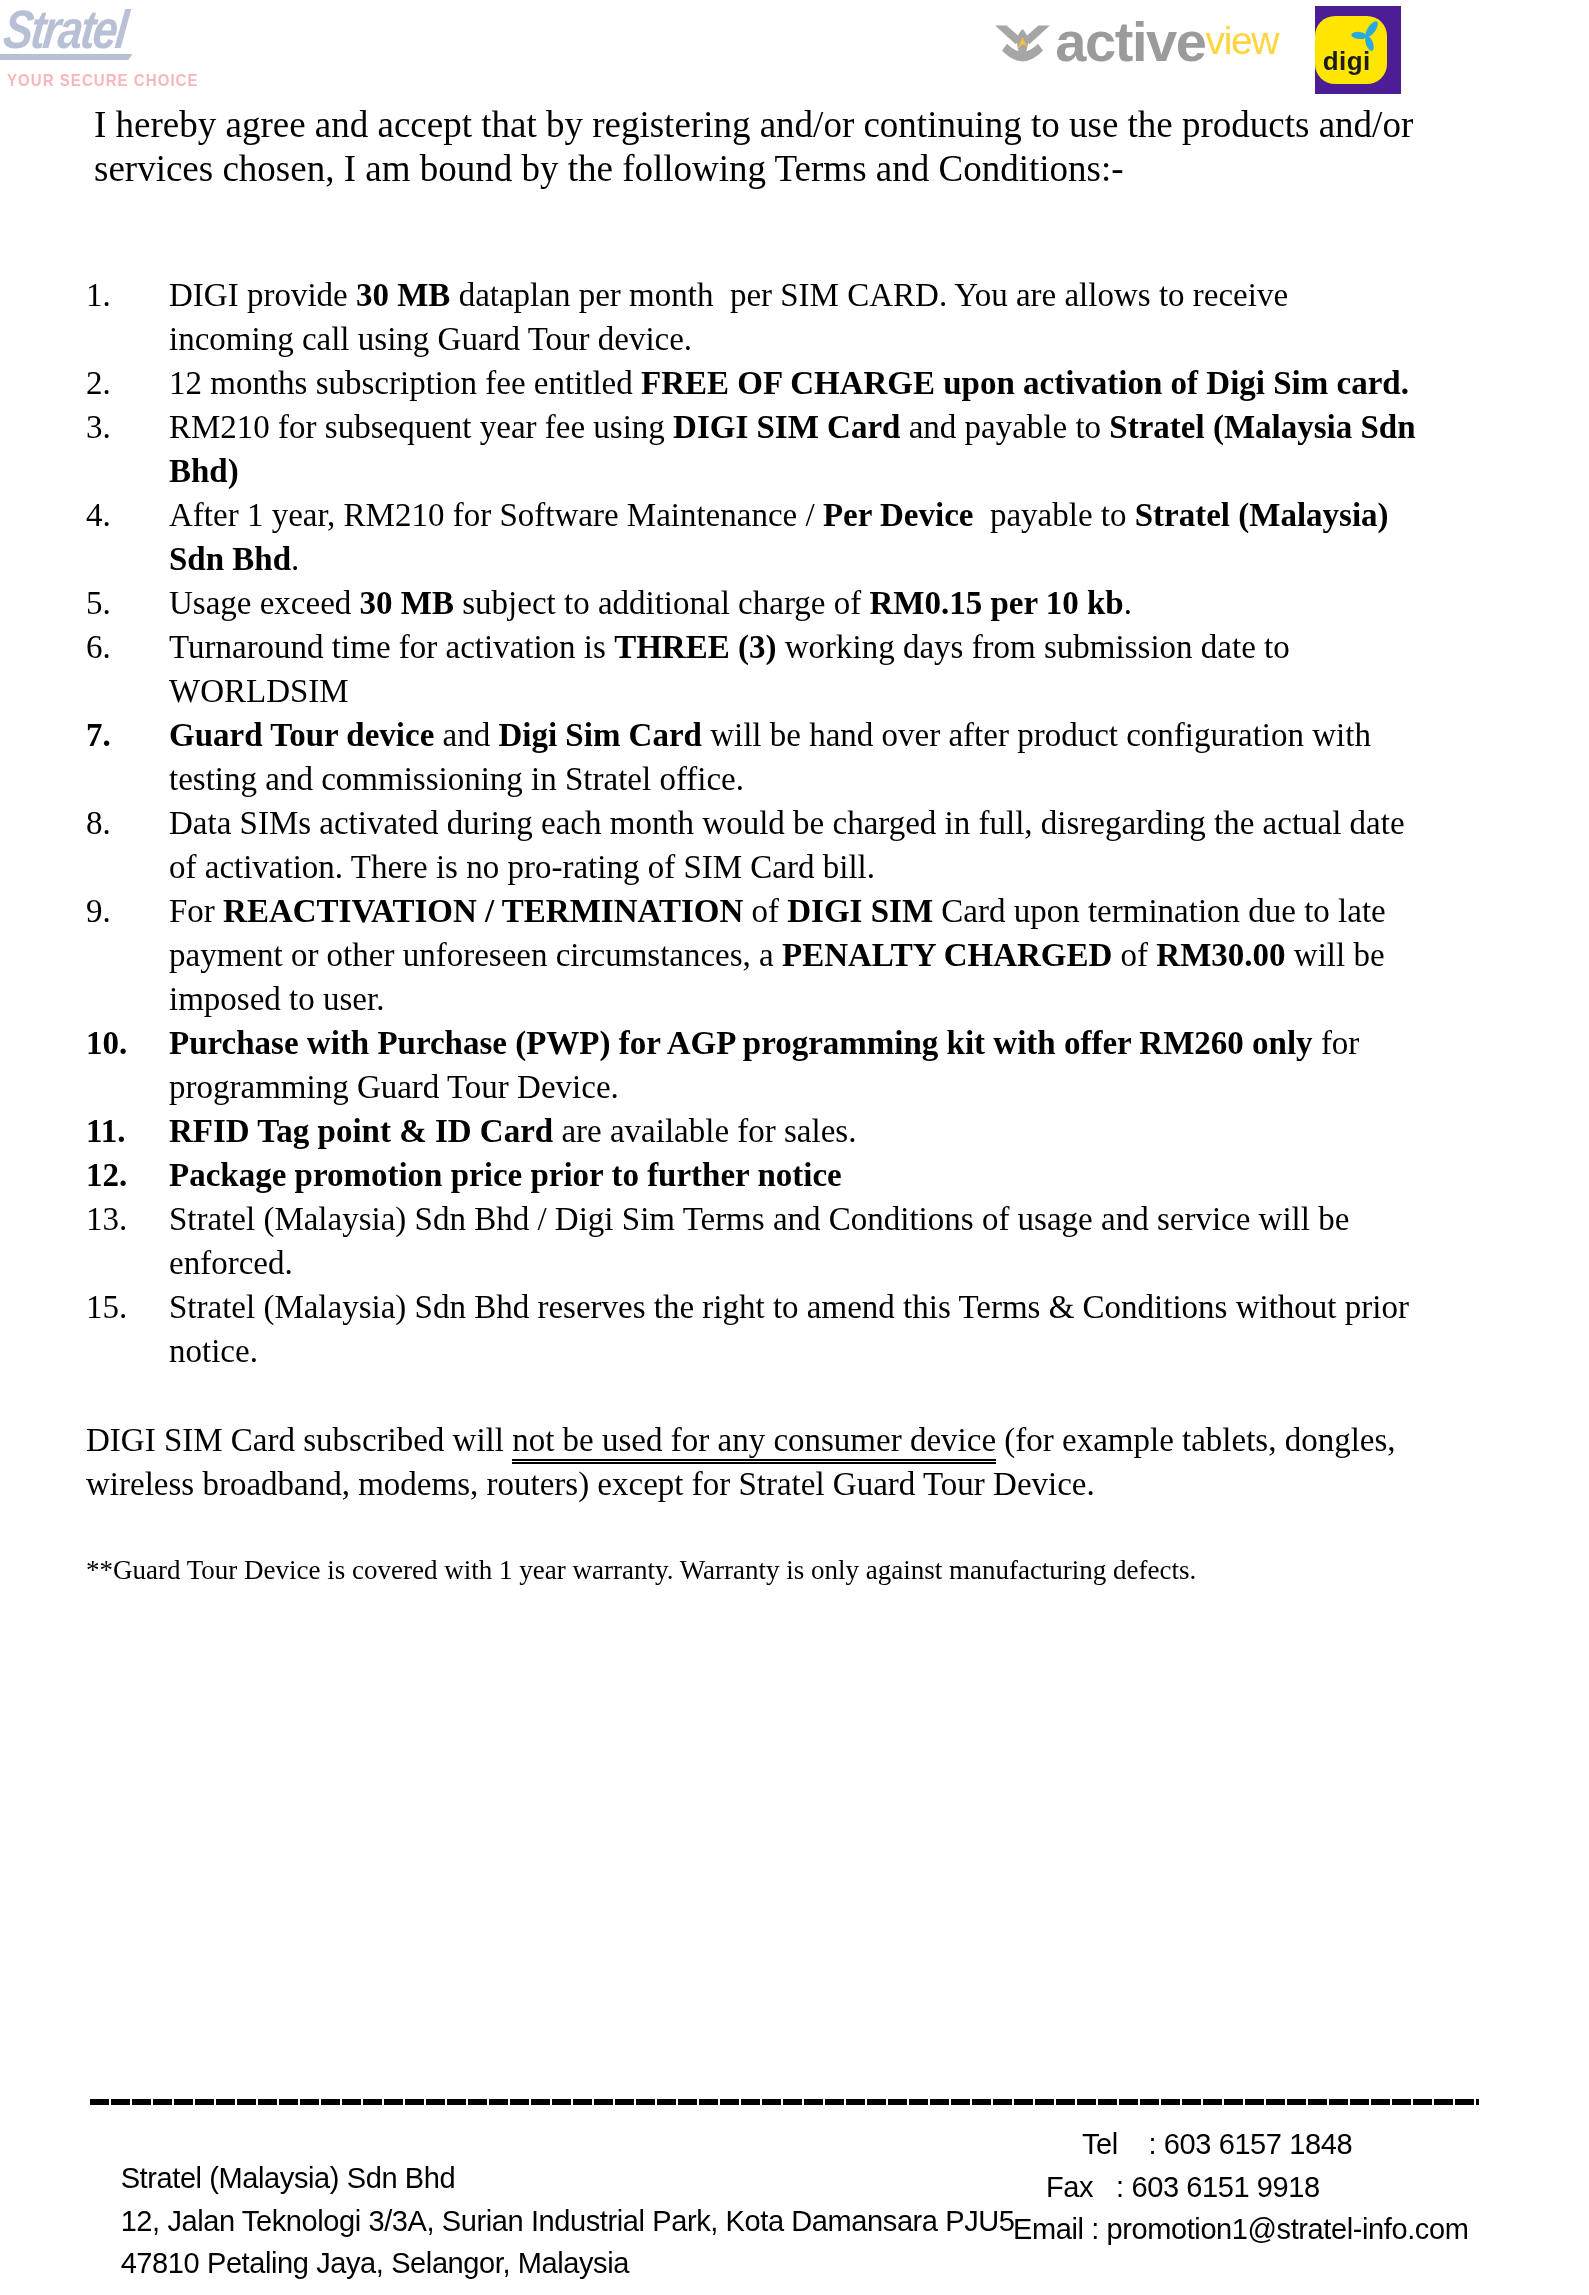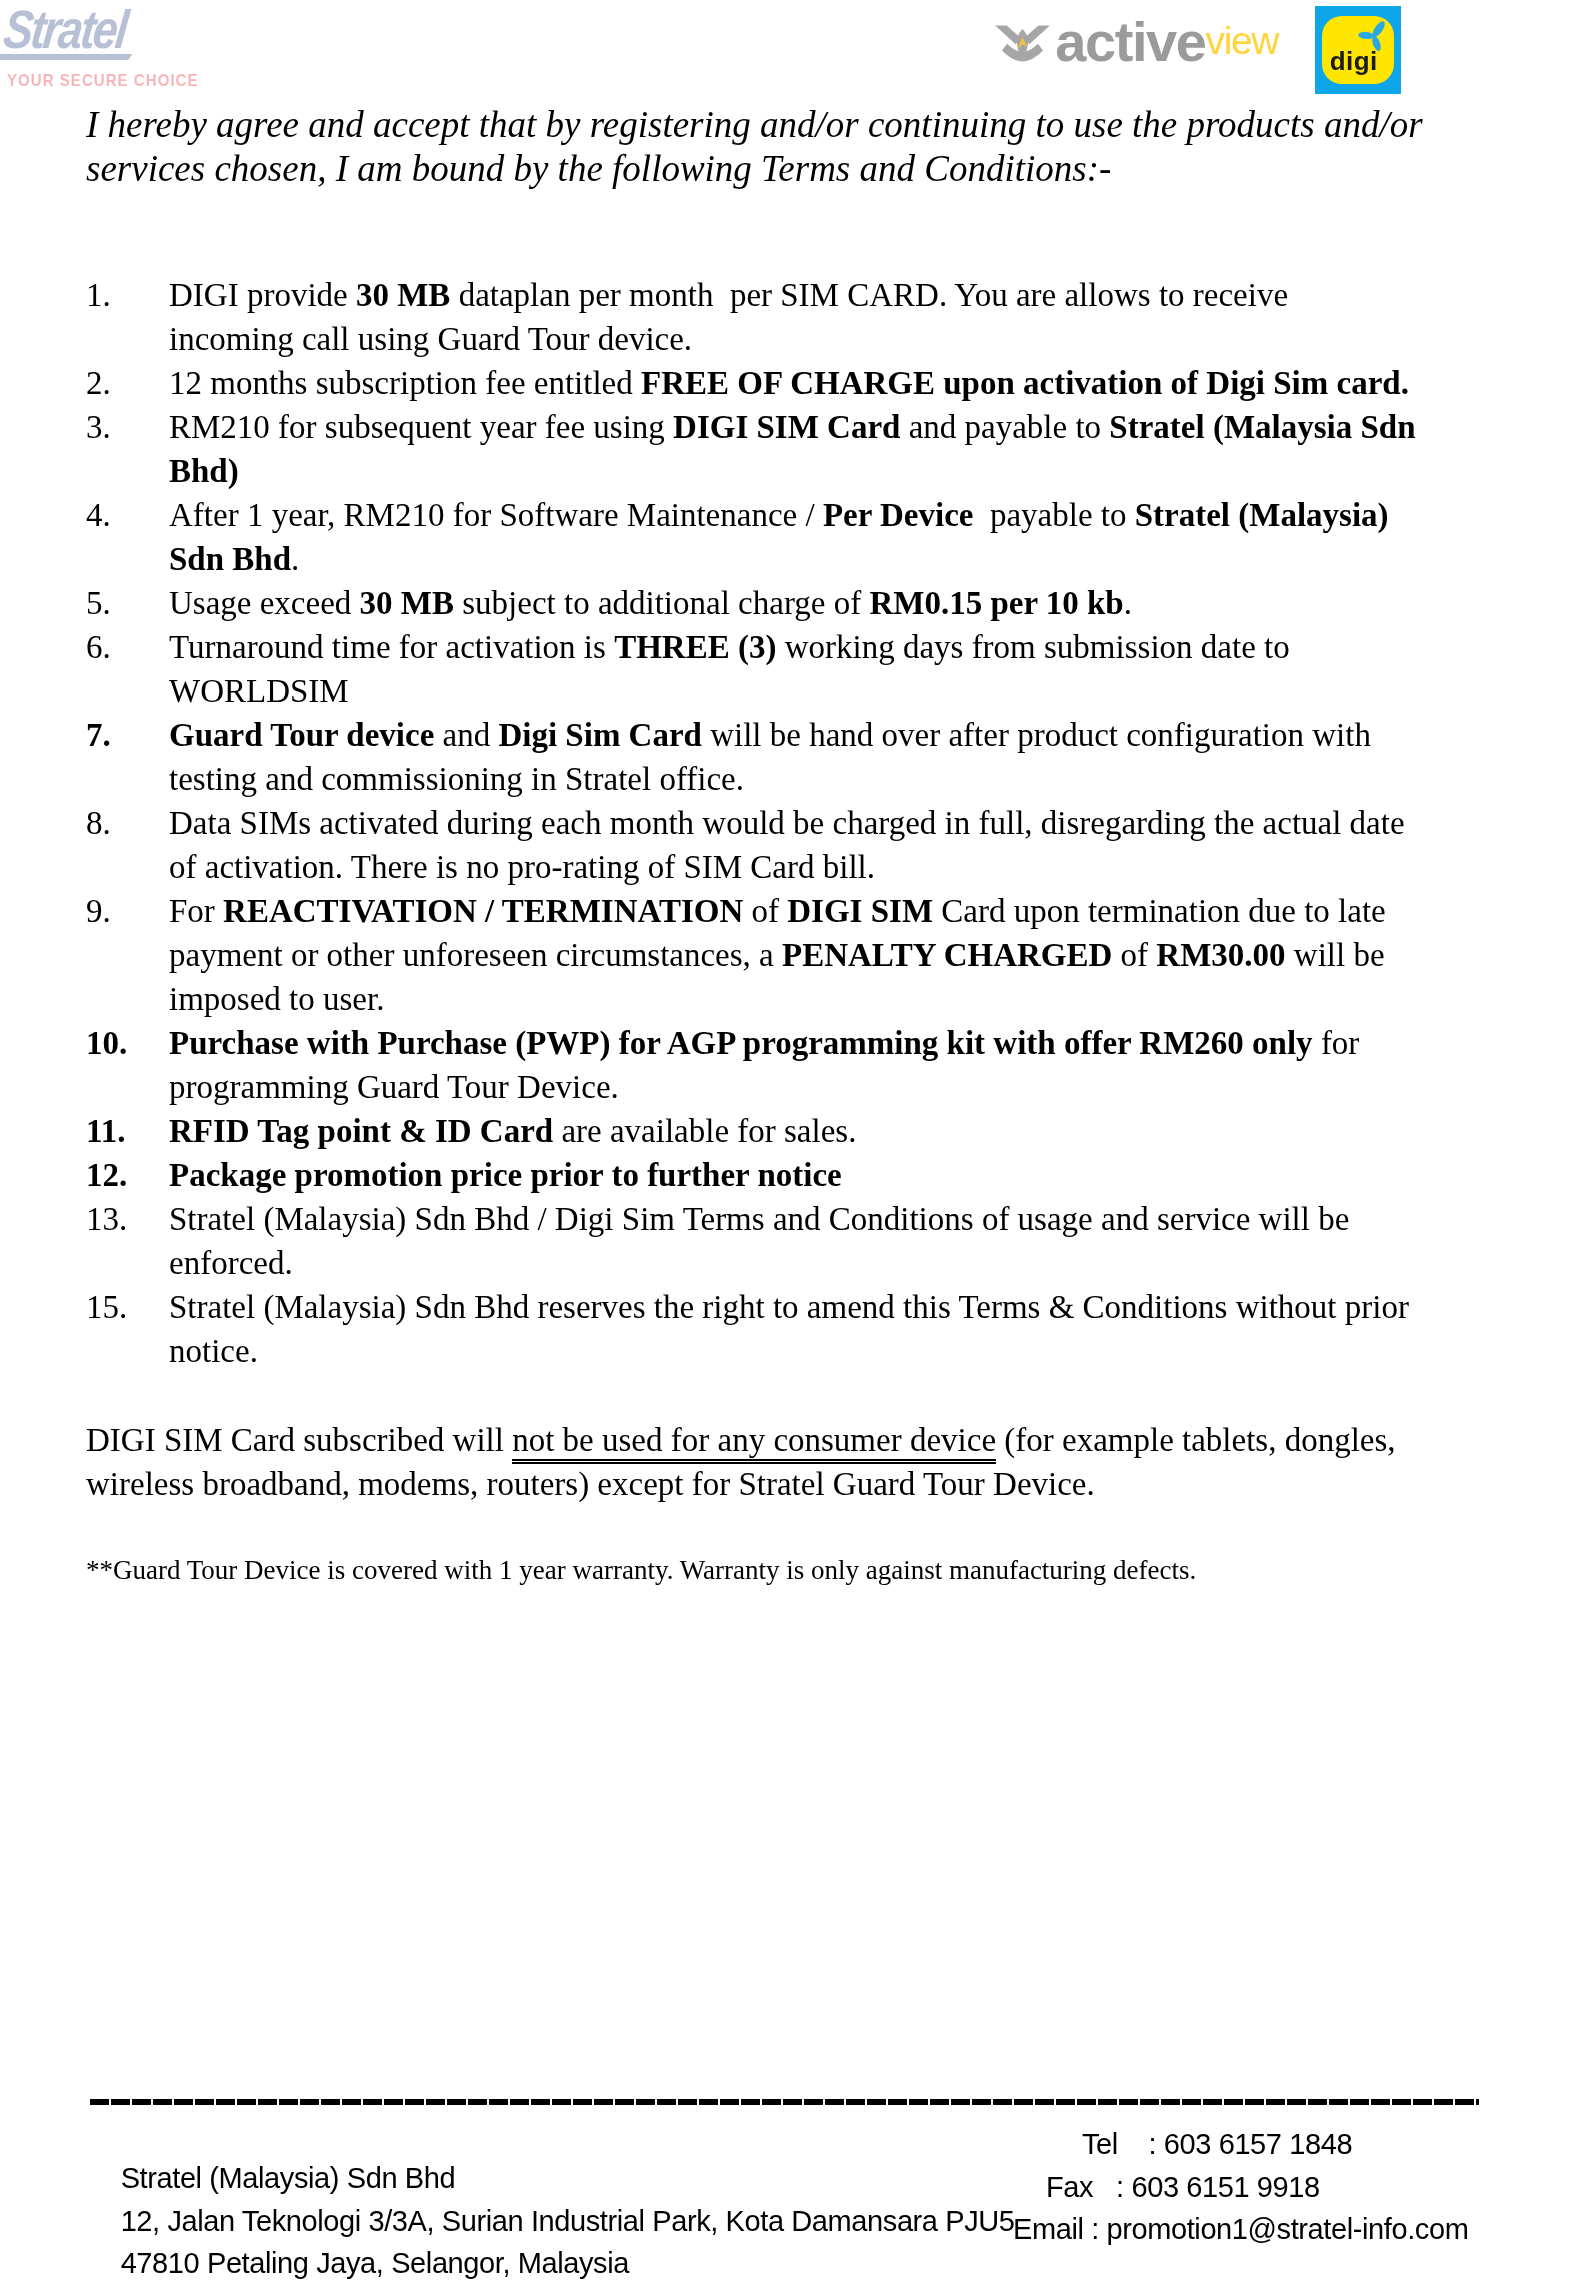--- a/index.html
+++ b/index.html
@@ -29,34 +29,34 @@
   .activeview {
     position:absolute; left:994px; top:8.5px; display:flex; align-items:center;
     font-family:"Liberation Sans", sans-serif; white-space:nowrap;
   }
   .av-emblem { width:57px; height:57px; margin-right:4.2px; }
   .av-active { color:#9b9b9b; font-weight:bold; font-size:56px; letter-spacing:-1.4px; }
   .av-view   { color:#ffd43c; font-weight:normal; font-size:39px; letter-spacing:-1.4px; }
 
   .digi-tile {
     position:absolute; left:1315px; top:5.7px; width:86px; height:88px;
-    background:#0ea5e9; display:flex; align-items:center; justify-content:center;
+    background:#4c1d95; display:flex; align-items:center; justify-content:flex-start;
   }
   .digi-box { position:relative; width:72px; height:68px; background:#ffe600; border-radius:20px; }
   .digi-text {
     position:absolute; left:7.8px; bottom:7px; font-family:"Liberation Sans", sans-serif;
     font-weight:bold; font-size:26px; color:#1c1c1c; letter-spacing:0.4px;
   }
   .digi-propeller { position:absolute; top:1.4px; right:1.4px; width:37px; height:34px; }
 
   
   .content { position:absolute; left:86px; top:103px; width:1406px; }
   .intro {
-    margin:0 0 82px 0; width:1342px;
-    font-size:37px; line-height:44px; white-space:pre-wrap;font-style:italic;
+    margin:0 0 82px 8px; width:1342px;
+    font-size:37px; line-height:44px; white-space:pre-wrap;
   }
   .term-item { display:flex; font-size:33px; line-height:44px; }
   .term-num  { flex:0 0 83px; }
   .term-text { width:1250px; white-space:pre-wrap; }
   .consumer  { margin:45px 0 0 0; width:1384px; font-size:33px; line-height:44px; white-space:pre-wrap; }
   .footnote  { margin:47px 0 0 0; width:1342px; font-size:27px; line-height:34px; white-space:pre-wrap; }
   .b { font-weight:bold; }
   .u { border-bottom:5px double #000; padding-bottom:0.7px; }
 
   

